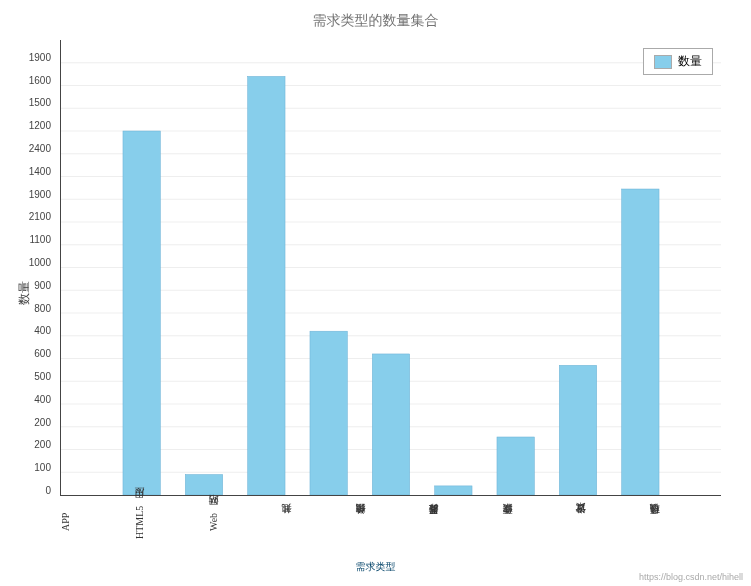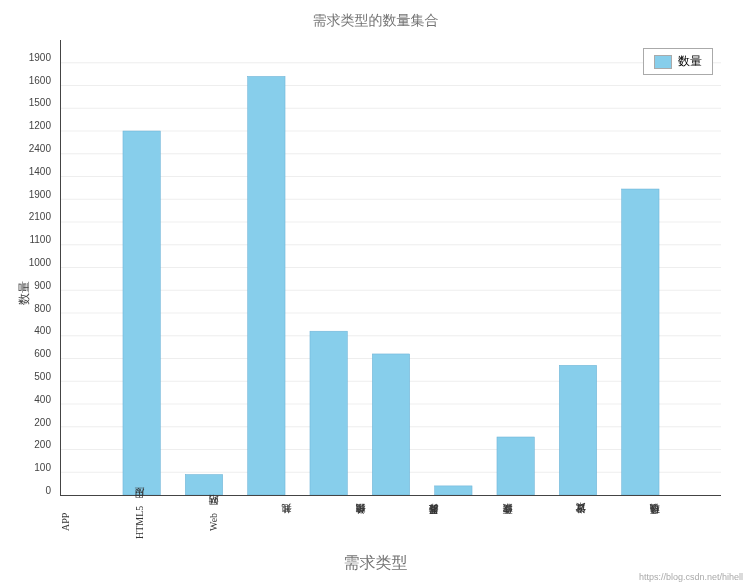--- a/index.html
+++ b/index.html
@@ -40,22 +40,22 @@
       font-size: 12px;
       color: #444;
       font-family: SimSun, serif;
       white-space: nowrap;
     }
     .x-axis-label {
       position: absolute;
       bottom: 12px;
       left: 50%;
       transform: translateX(-50%);
-      font-size: 16px;
-      color: #737373;
+      font-size: 10px;
+      color: #0c4a6e;
       font-family: Liberation Serif, serif;
     }
     .y-tick-labels {
       position: absolute;
       top: 40px;
       left: 0px;
       width: 55px;
       bottom: 90px;
       display: flex;
       flex-direction: column-reverse;

